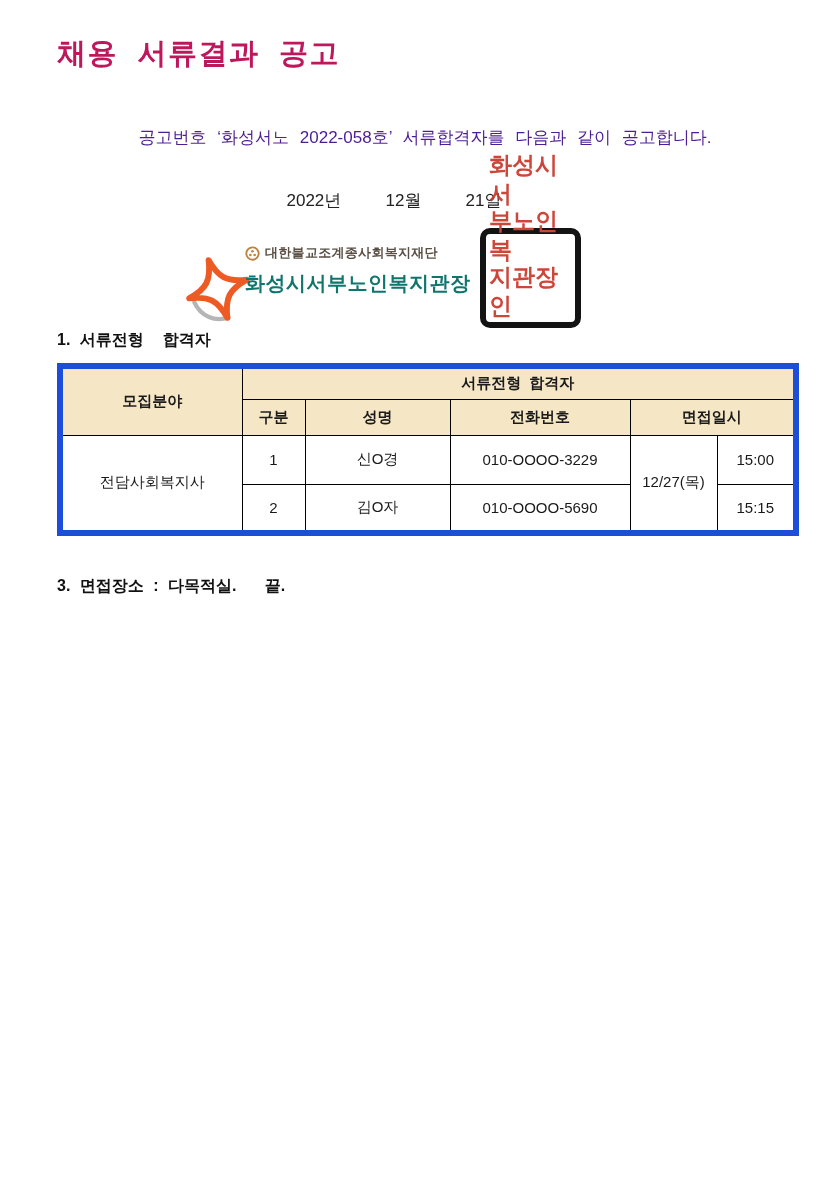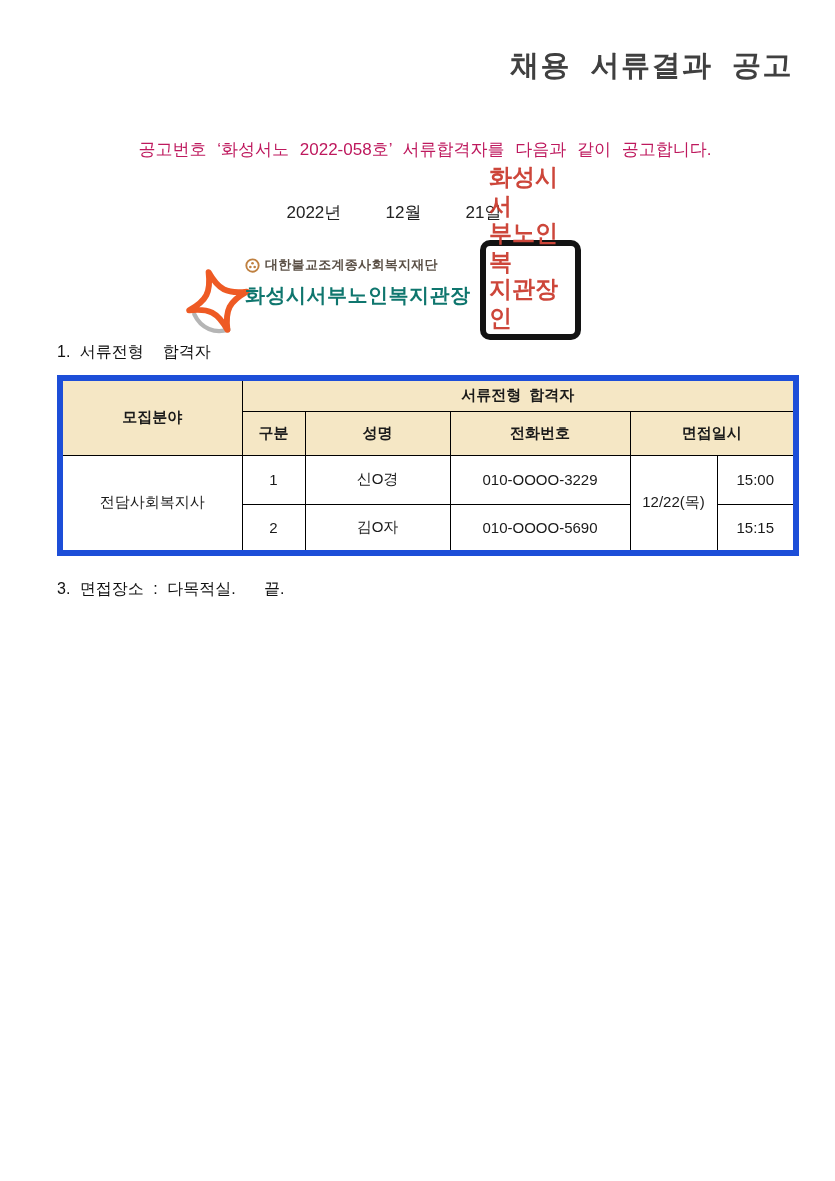--- a/index.html
+++ b/index.html
@@ -8,34 +8,34 @@
     width: 835px; height: 1181px;
     font-family: "Liberation Sans", "DejaVu Sans", sans-serif;
     color: #1a1a1a;
     position: relative;
     overflow: hidden;
   }
   .content { padding: 0 42px 0 57px; }
   .prewrap { white-space: pre-wrap; }
 
   .doc-title {
-    margin-top: 46px;
-    text-align: right;
+    margin-top: 34px;
+    text-align: left;
     font-size: 29px;
     font-weight: 800;
     letter-spacing: 1.5px;
     word-spacing: 10px;
-    color: #404040;
+    color: #be185d;
   }
   .announcement {
     margin-top: 52px;
     text-align: center;
     font-size: 17px;
     word-spacing: 6px;
-    color: #be185d;
+    color: #4c1d95;
   }
   .issue-date {
     margin-top: 40px;
     text-align: center;
     padding-right: 62px;
     font-size: 17px;
     word-spacing: 10px;
     color: #222;
   }
 
@@ -87,27 +87,27 @@
     font-family: "Liberation Serif", "DejaVu Serif", serif;
     font-weight: 700;
     font-size: 23px;
     line-height: 28px;
     color: #c9372a;
     transform: scaleY(1.04);
   }
 
   .section-heading {
     font-size: 16px;
-    font-weight: 400;
+    font-weight: 700;
     word-spacing: 5px;
     color: #111;
   }
   .s1 { margin-top: 0px; }
   .s2 { margin-top: 26px; }
-  .s3 { margin-top: 23px; }
+  .s3 { margin-top: 40px; }
 
   table.applicants {
     margin-top: 12px;
     width: 736px;
     border-collapse: collapse;
     table-layout: fixed;
     border: 6px solid #1d4ed8;
     font-size: 15px;
   }
   table.applicants td {
@@ -116,21 +116,21 @@
     vertical-align: middle;
     color: #1a1a1a;
     overflow: hidden;
   }
   td.hcell {
     background: #f5e7c5;
     font-weight: 700;
     word-spacing: 4px;
   }
   tr.hrow1 td { height: 33px; }
-  tr.hrow2 td { height: 44px; }
+  tr.hrow2 td { height: 36px; }
   tr.brow td { height: 49px; }
   td.dbl { border-bottom: 6px double #000; }
 
   .footer-note {
     margin-top: 58px;
     margin-left: -10px;
     font-size: 17px;
     word-spacing: 5px;
     color: #222;
   }
@@ -196,21 +196,21 @@
         <td class="hcell dbl">구분</td>
         <td class="hcell dbl">성명</td>
         <td class="hcell dbl">전화번호</td>
         <td class="hcell dbl" colspan="2">면접일시</td>
       </tr>
       <tr class="brow">
         <td rowspan="2">전담사회복지사</td>
         <td>1</td>
         <td>신O경</td>
         <td>010-OOOO-3229</td>
-        <td rowspan="2">12/22(목)</td>
+        <td rowspan="2">12/27(목)</td>
         <td>15:00</td>
       </tr>
       <tr class="brow">
         <td>2</td>
         <td>김O자</td>
         <td>010-OOOO-5690</td>
         <td>15:15</td>
       </tr>
     </tbody>
   </table>

